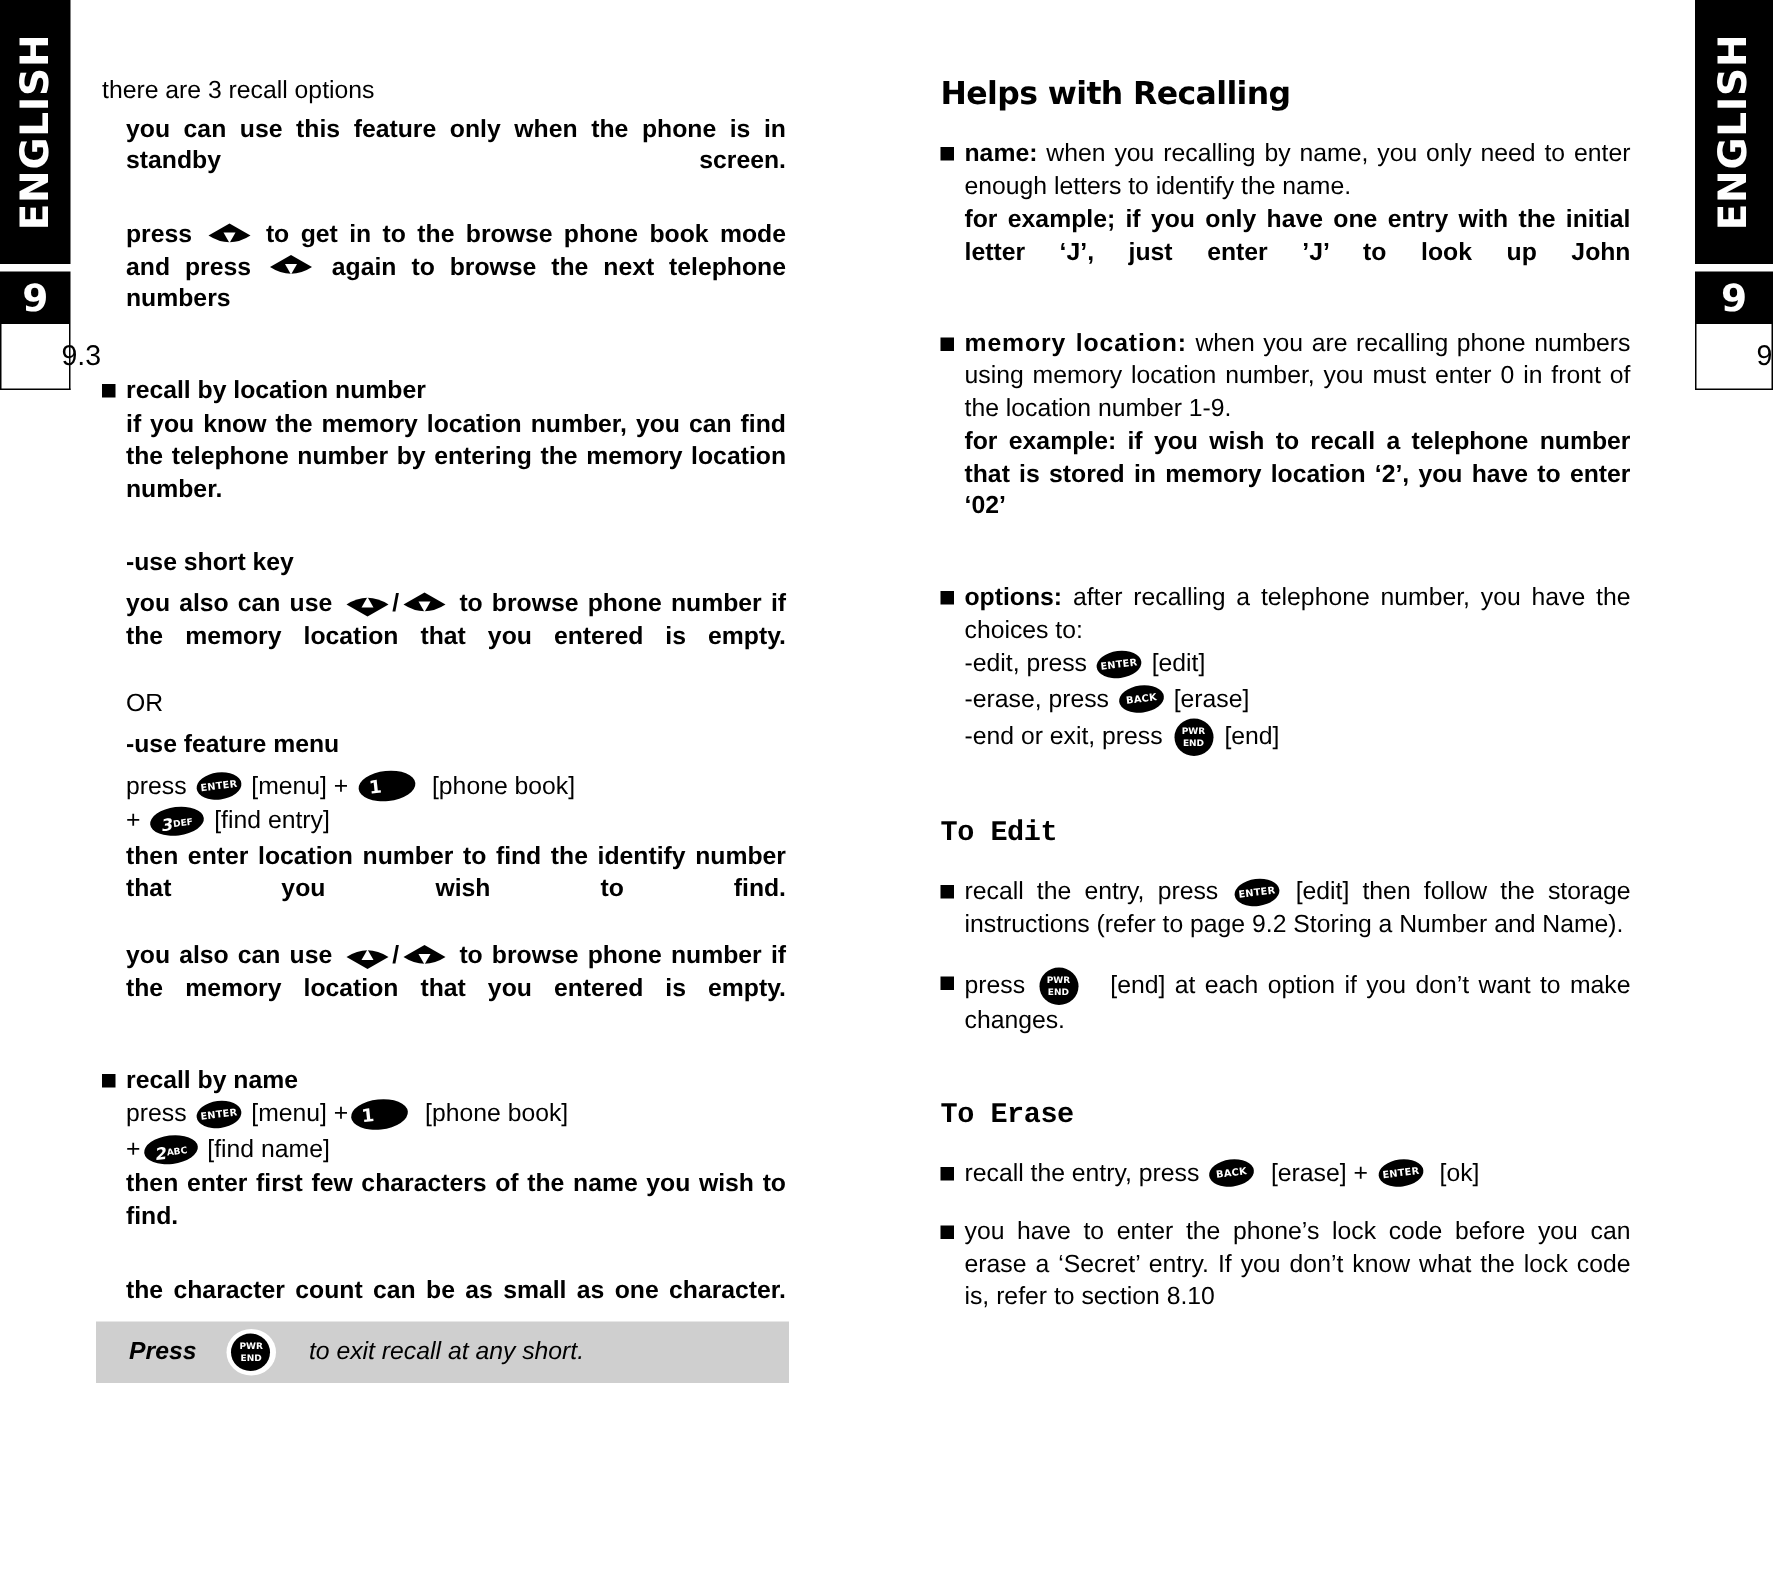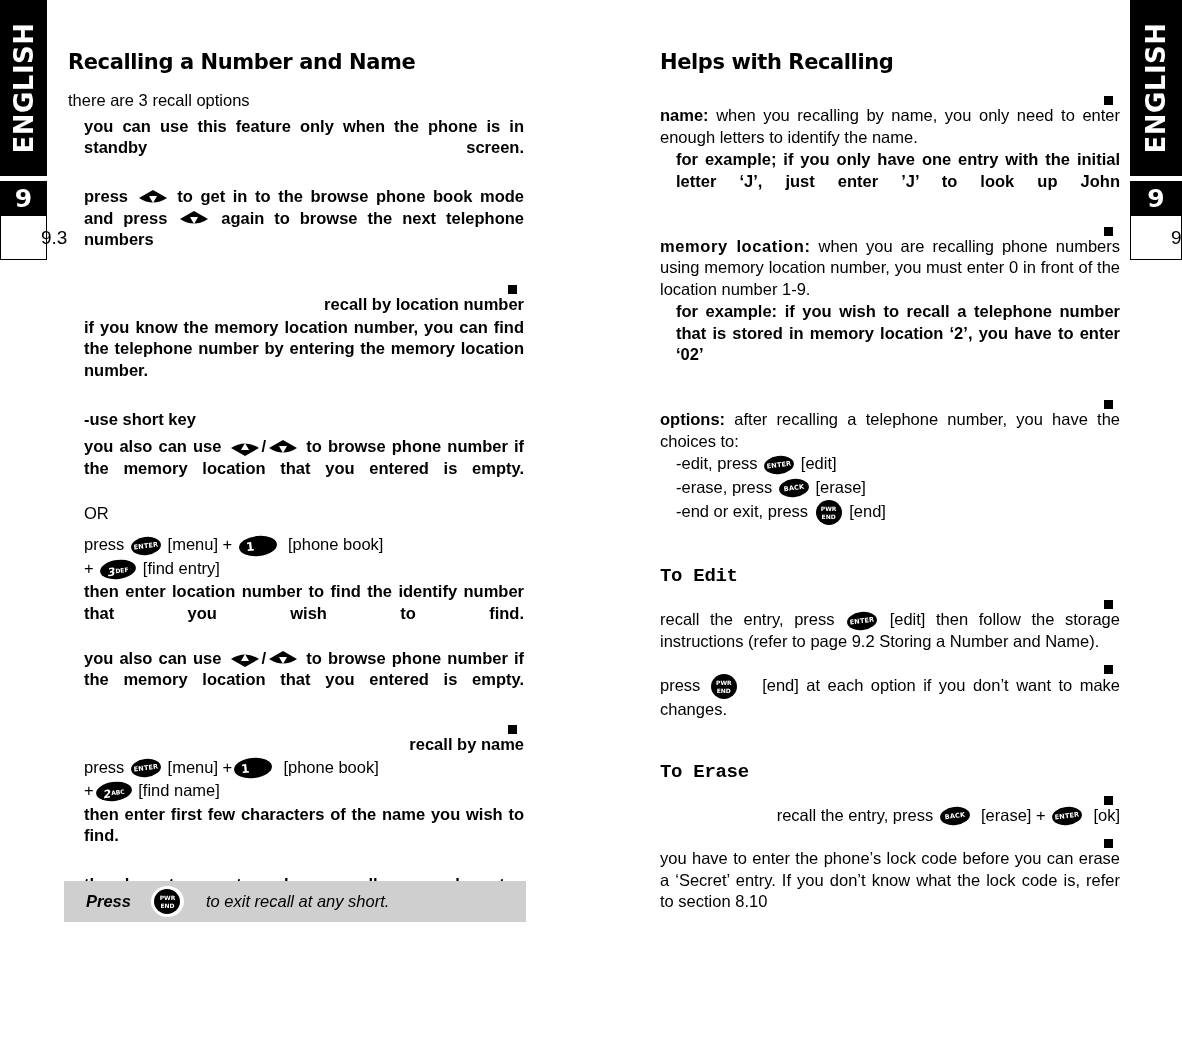--- a/index.html
+++ b/index.html
@@ -71,21 +71,21 @@
     font-family: "Liberation Sans", sans-serif;
     padding-left: 40px;
   }
 
   
   .column {
     position: absolute;
     top: 50px;
   }
   .column.left  { left: 68px;  width: 456px; }
-  .column.right { left: 660px; width: 460px; }
+  .column.right { left: 627px; width: 460px; }
 
   h1.sec-title {
     font-family: "DejaVu Sans", sans-serif;
     font-size: 21px;
     font-weight: bold;
     margin: 0 0 16px 0;
     letter-spacing: -0.4px;
   }
   h2.sub-title {
     font-family: Liberation Mono, monospace;
@@ -106,24 +106,23 @@
     display: inline-block;
     width: 100%;
   }
   p.center { }
 
   .lead { margin-bottom: 4px; }
 
   
   .bullet {
     display: flex;
-    align-items: flex-end;
-    margin-top: 7px;
+    align-items: flex-start;
+    margin-top: 18px;
     margin-bottom: 1px;
-    flex-direction: column;
   }
   .bullet .sq {
     flex: 0 0 auto;
     width: 9px;
     height: 9px;
     background: #000;
     margin: 6px 7px 0 0;
   }
   .bullet .btxt {
     flex: 1 1 auto;
@@ -264,21 +263,20 @@
 <div class="side-tab right">
   <div class="tab-lang">
     <span>ENGLISH</span>
   </div>
   <div class="tab-chapter">9</div>
   <div class="tab-page">9.4</div>
 </div>
 
 <div class="column left">
 
-  <h1 class="sec-title">Recalling a Number and Name</h1>
 
   <p class="lead">there are 3 recall options</p>
 
   <div class="indent">
     <p class="just-all">you can use this feature only when the phone is in standby screen.</p>
     <div class="smallgap"></div>
     <p class="just-all"><span>press</span>
       <span class="key key-nav"><svg width="30" height="18" viewBox="0 0 30 18">
             <path d="M15 1 L29 9 Q15 18 1 9 Z" fill="#000"></path>
             <path d="M11 7 L19 7 L15 14 Z" fill="#fff"></path>
@@ -306,20 +304,21 @@
             <path d="M15 17 L29 9 Q15 0 1 9 Z" fill="#000"></path>
             <path d="M11 11 L19 11 L15 4 Z" fill="#fff"></path>
           </svg></span><span>/</span><span class="key key-nav"><svg width="30" height="18" viewBox="0 0 30 18">
             <path d="M15 1 L29 9 Q15 18 1 9 Z" fill="#000"></path>
             <path d="M11 7 L19 7 L15 14 Z" fill="#fff"></path>
           </svg></span>
       <span>to browse phone number if the memory location that you entered is empty.</span>
     </p>
     <p class="center">OR</p>
     <div class="smallgap"></div>
+    <p><b>-use feature menu</b></p>
     <div class="smallgap"></div>
     <p><span>press</span>
       <span class="key key-oval">ENTER</span>
       <span>[menu] +</span>
       <span class="key key-num">1</span>
       &nbsp;<span>[phone book]</span>
     </p>
     <p><span>+</span>
       <span class="key key-numalpha"><span class="n">3</span><span class="a">DEF</span></span>
       <span>[find entry]</span>

